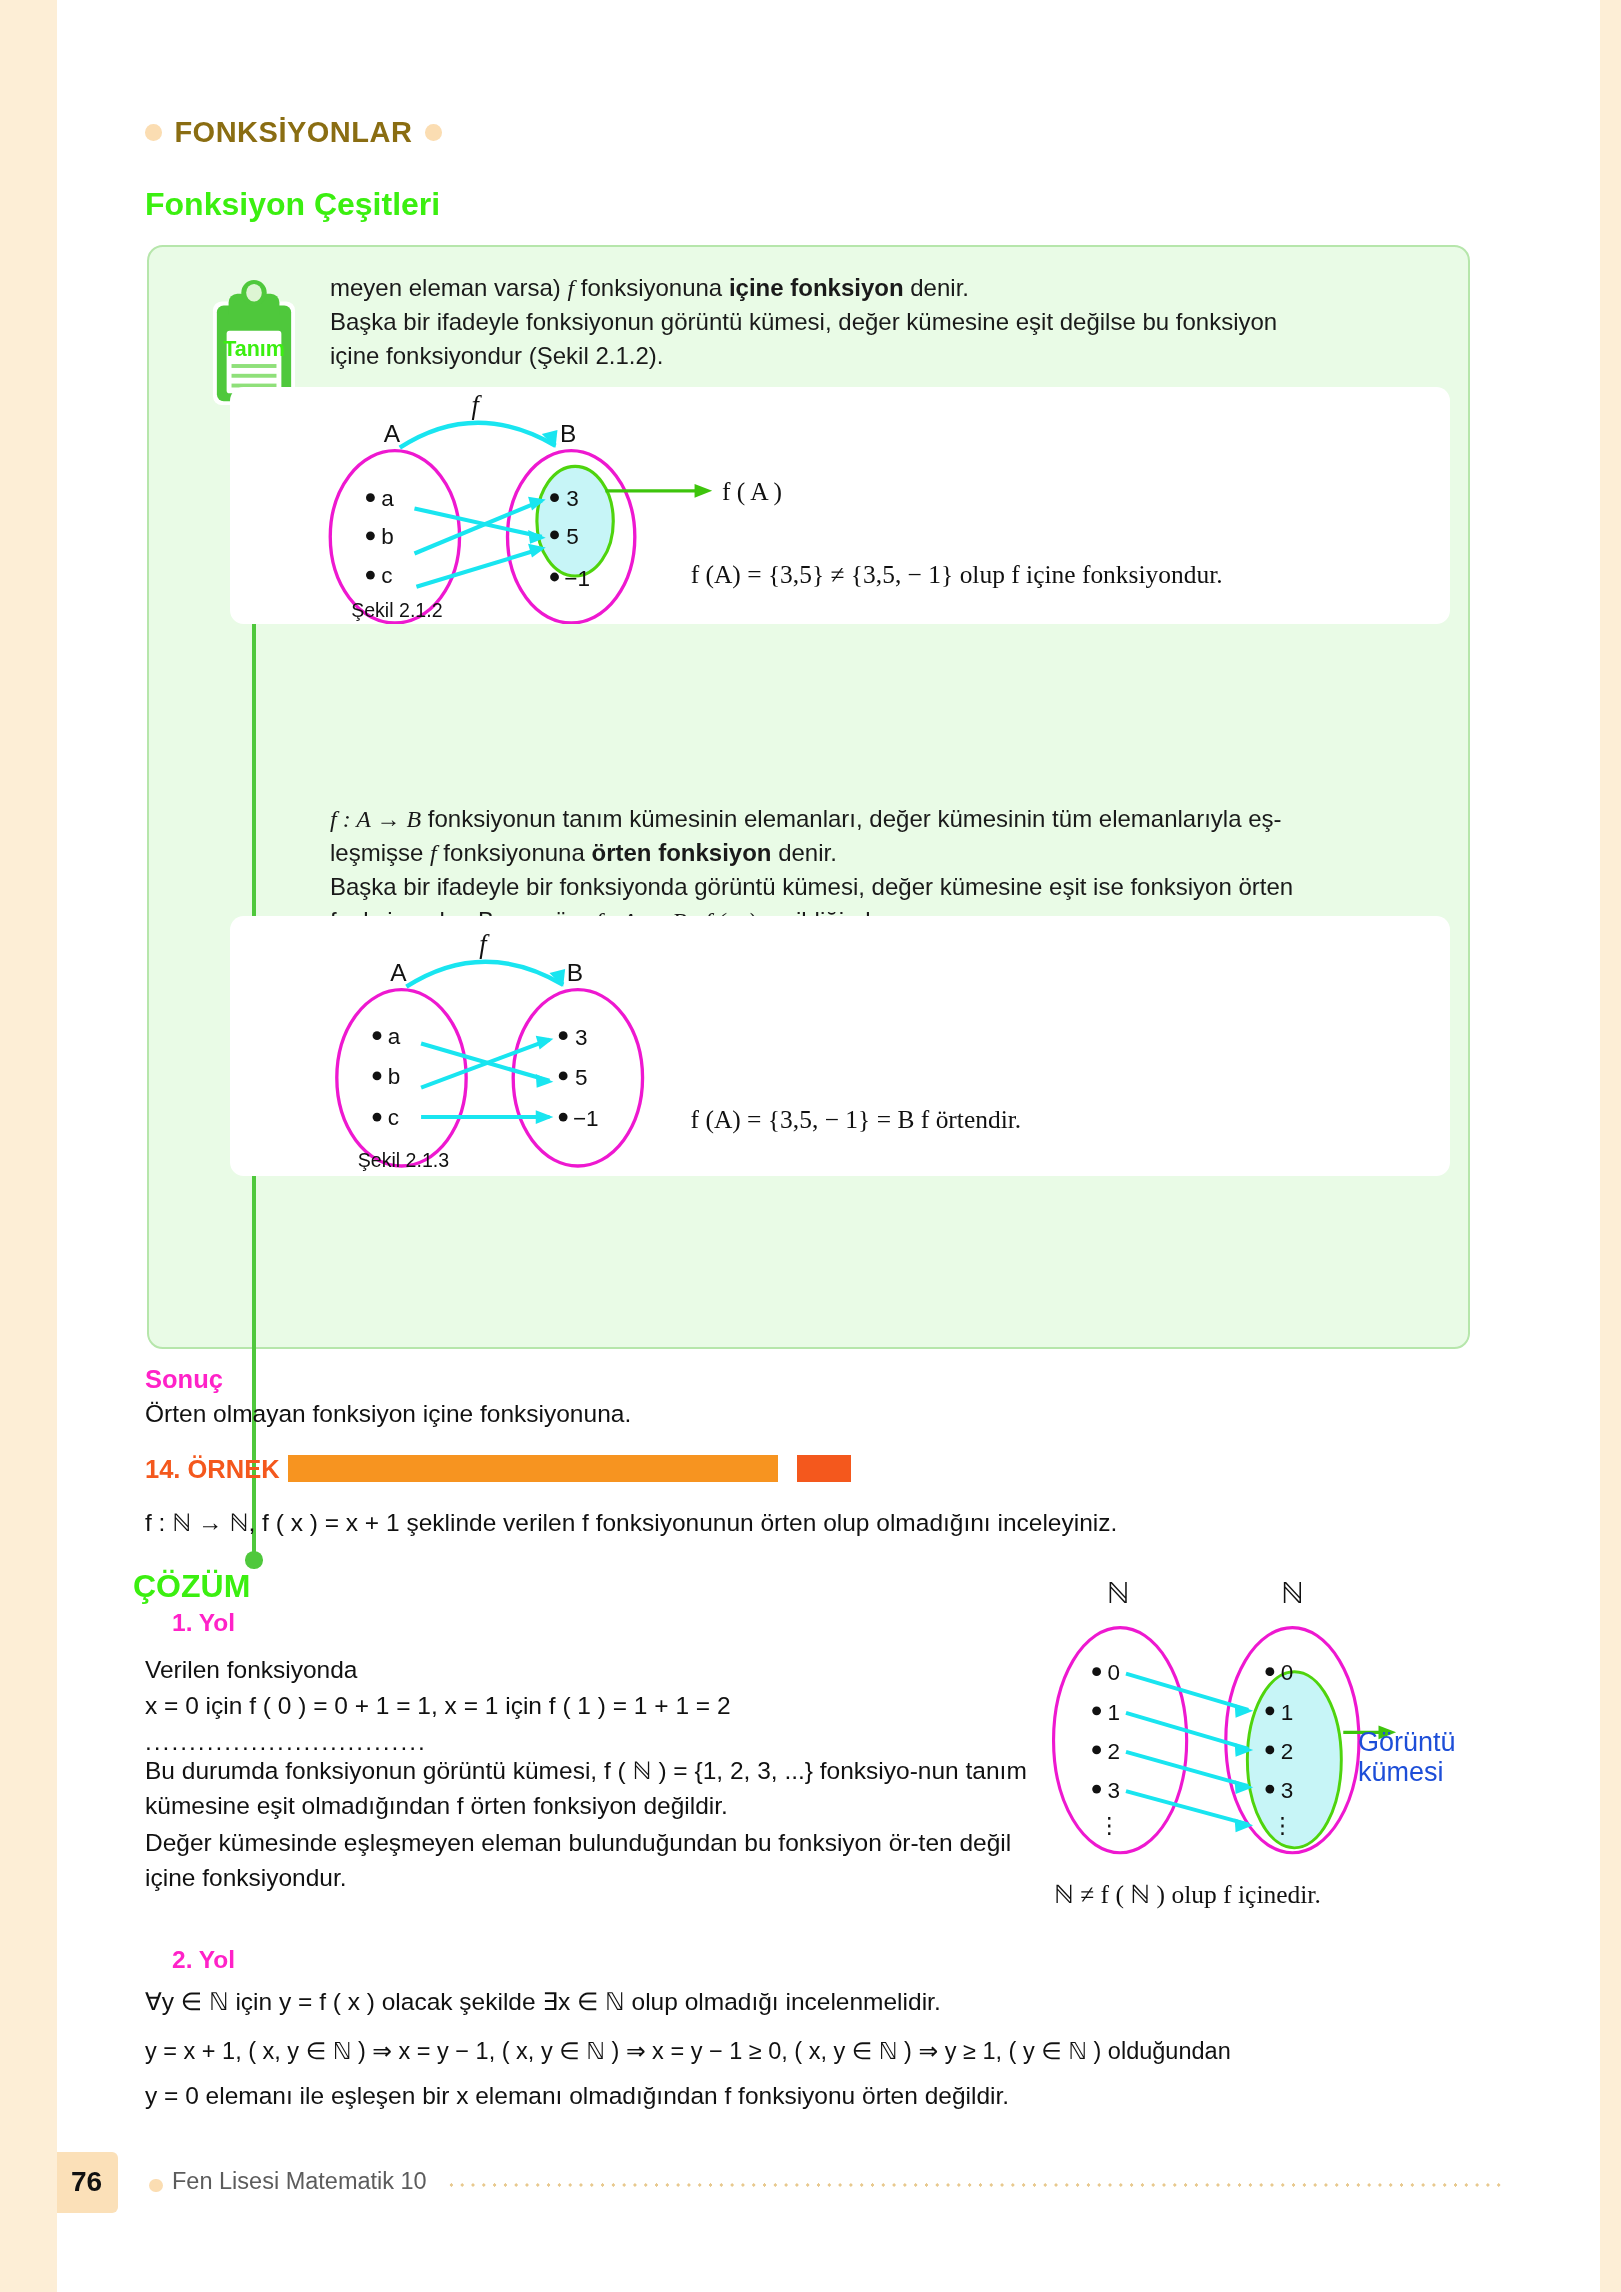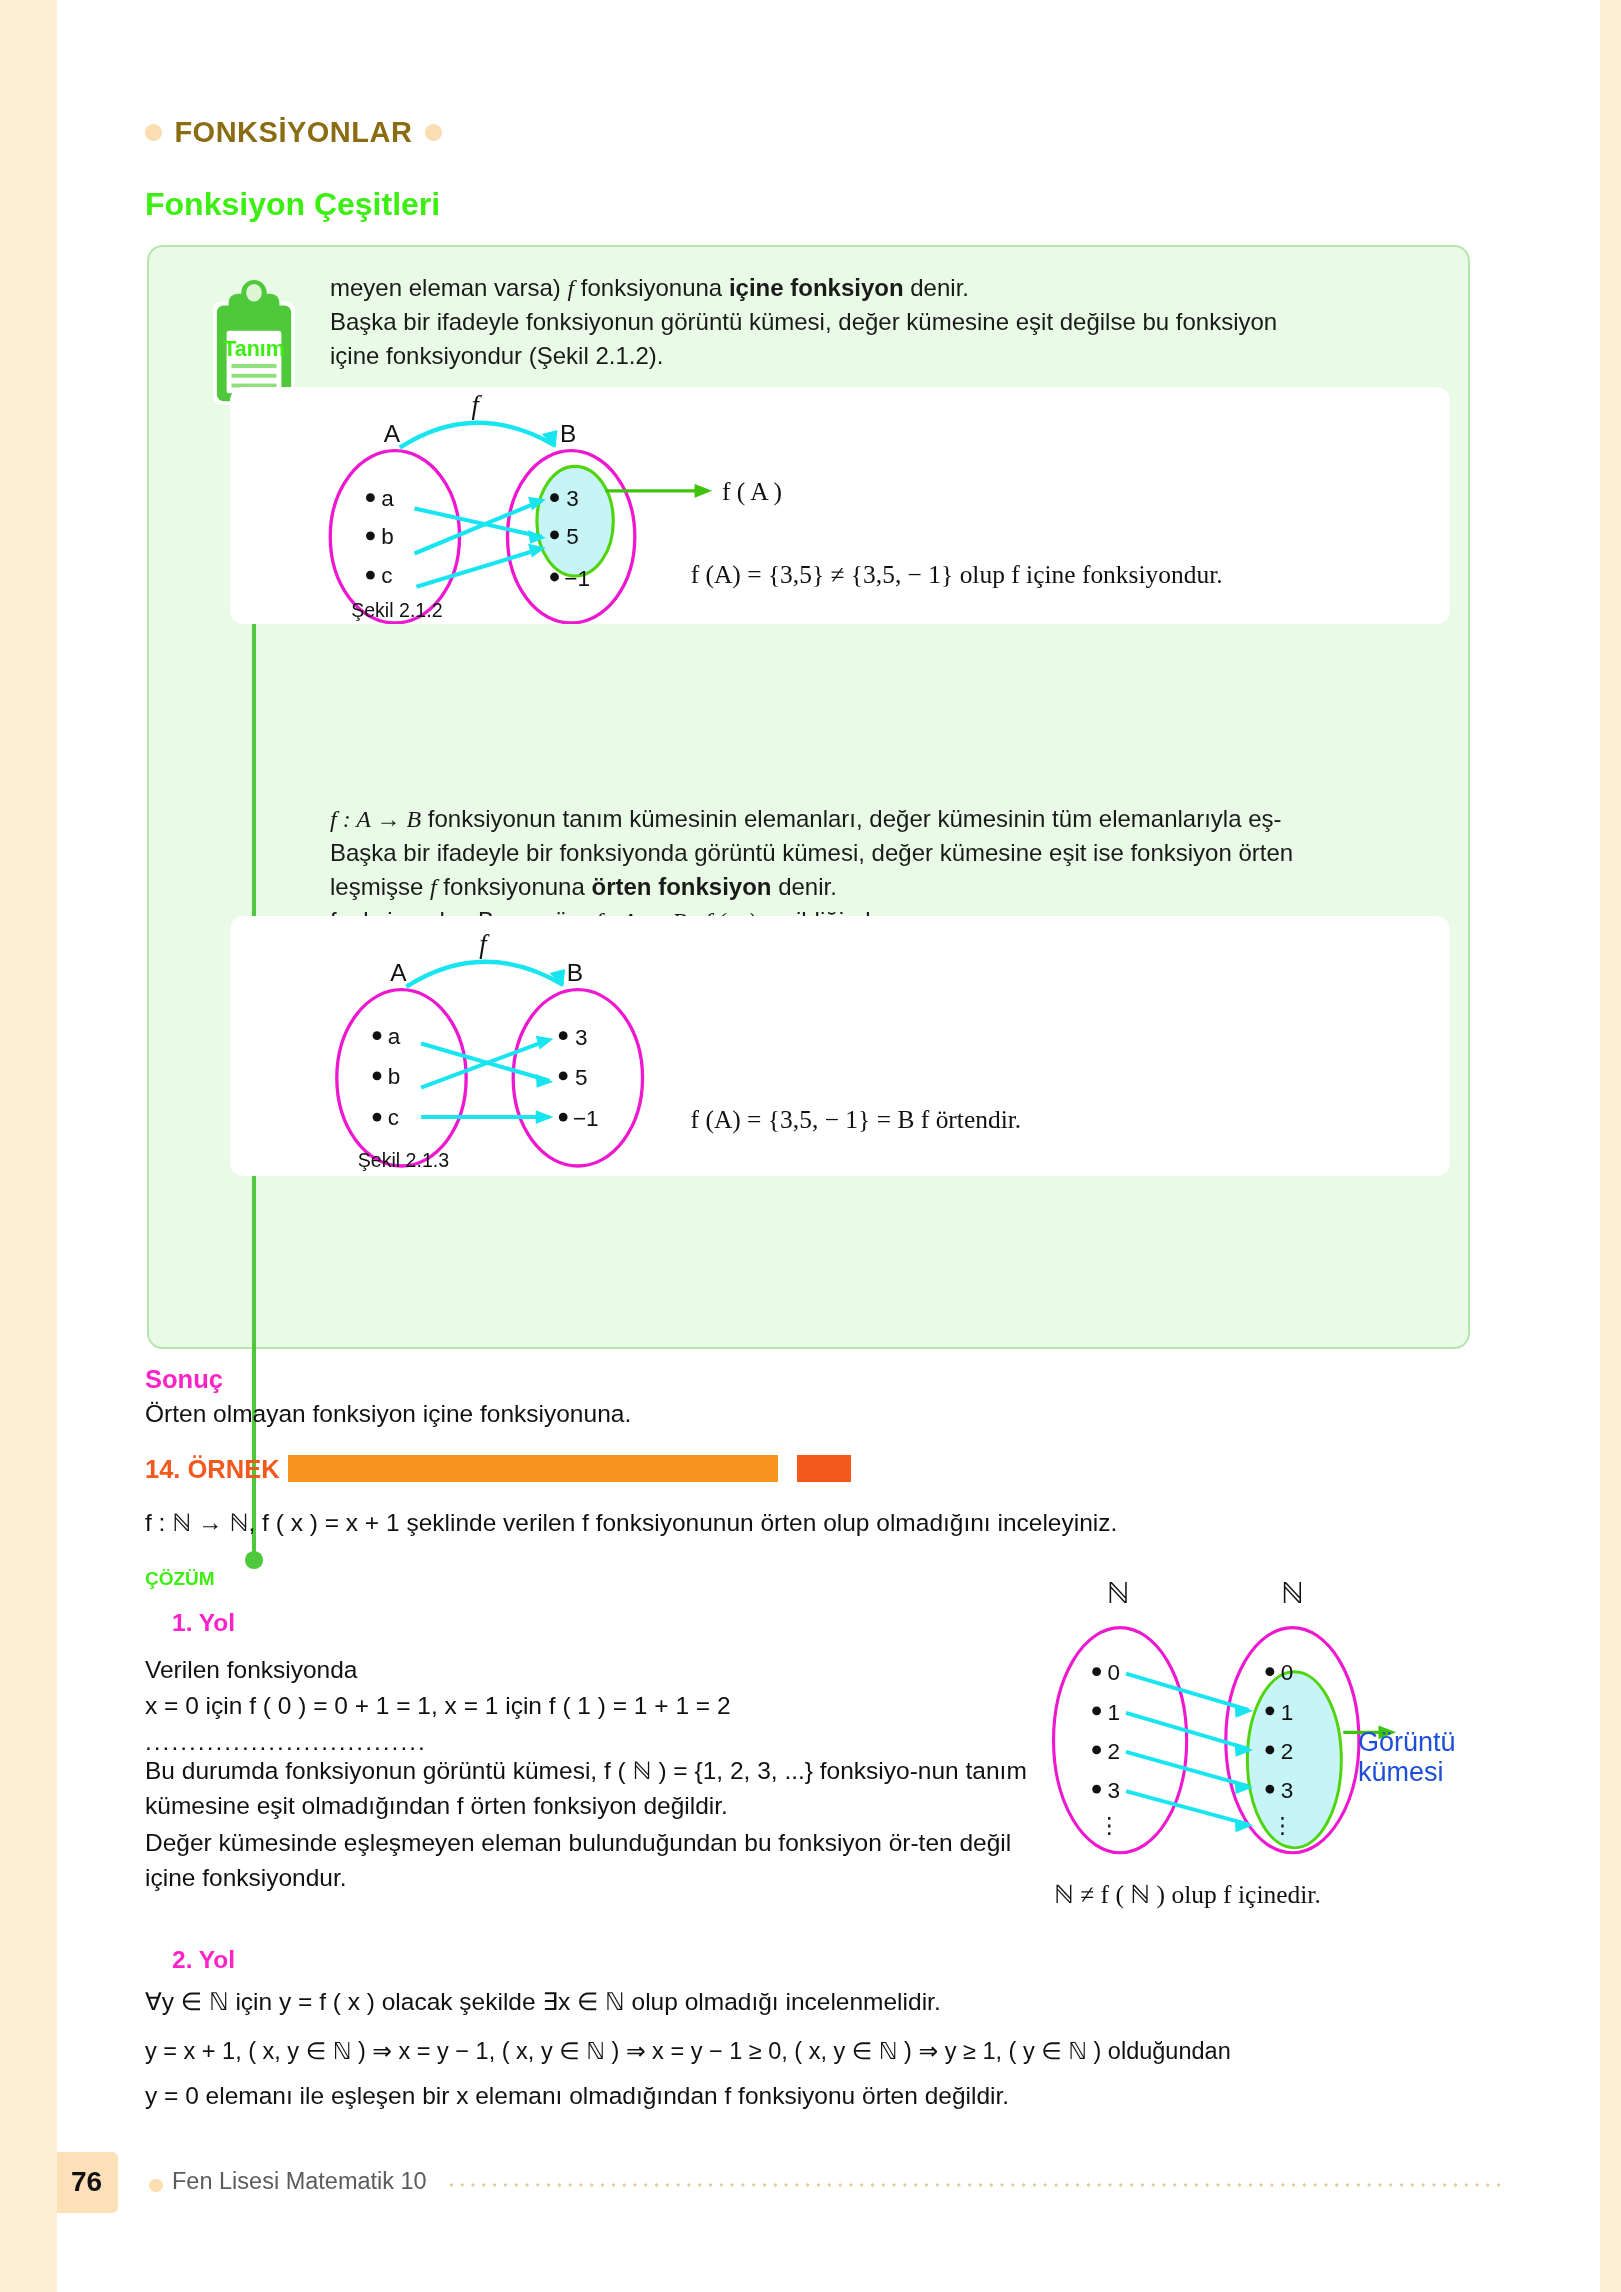--- a/index.html
+++ b/index.html
@@ -108,22 +108,22 @@
     position:absolute; left:652px; top:2px; width:54px; height:27.4px;
     background:#f4581d;
   }
   .ornek-question {
     position:absolute; left:145px; top:1505px; font-size:24.5px; color:#111;
     font-family:"Liberation Sans", sans-serif;
   }
 
   
   .cozum-title {
-    position:absolute; left:145px; top:1568px;
-    font-size:19px; font-weight:bold; color:#3bef10;
+    position:absolute; left:133px; top:1568px;
+    font-size:32px; font-weight:bold; color:#3bef10;
     font-family:"Liberation Sans", sans-serif;
   }
   .yol-title {
     position:absolute; font-size:24.5px; font-weight:bold; color:#ff22c8;
     font-family:"Liberation Sans", sans-serif;
     margin-left:27px;
   }
   #yol1-title { left:145px; top:1609px; }
   #yol2-title { left:145px; top:1946px; }
 
@@ -266,24 +266,24 @@
       <text x="170" y="235" text-anchor="middle" font-family="Liberation Sans, sans-serif" font-size="20" fill="#111">Şekil 2.1.2</text>
 
       <text x="470" y="200" font-family="Liberation Serif, serif" font-size="26" fill="#111">f (A) = {3,5} ≠ {3,5, − 1}  olup  f  içine fonksiyondur.</text>
     </svg>
   </div>
 
   <div class="def-text second">
     <p>
       <span class="mi">f : A → B</span><span> fonksiyonun tanım kümesinin elemanları, değer kümesinin tüm elemanlarıyla eş-</span>
     </p>
-    <p>Başka bir ifadeyle bir fonksiyonda görüntü kümesi, değer kümesine eşit ise fonksiyon örten</p>
     <p>
       <span>leşmişse </span><span class="mi">f</span><span> fonksiyonuna </span><b>örten fonksiyon</b><span> denir.</span>
     </p>
+    <p>Başka bir ifadeyle bir fonksiyonda görüntü kümesi, değer kümesine eşit ise fonksiyon örten</p>
     <p>
       <span>fonksiyondur. Buna göre </span><span class="mi">f : A → B ,  f ( x )</span><span> verildiğinde</span>
     </p>
     <p>
       <span class="mr">∀y ∈ B için y = f ( x )</span><span> olacak şekilde </span><span class="mr">∃x ∈ A</span><span> var ise f fonksiyonu örtendir (Şekil 2.1.3).</span>
     </p>
   </div>
 
   <div class="fig-panel" id="fig-panel-2">
     <svg width="1220" height="260" viewBox="0 0 1245 265">

